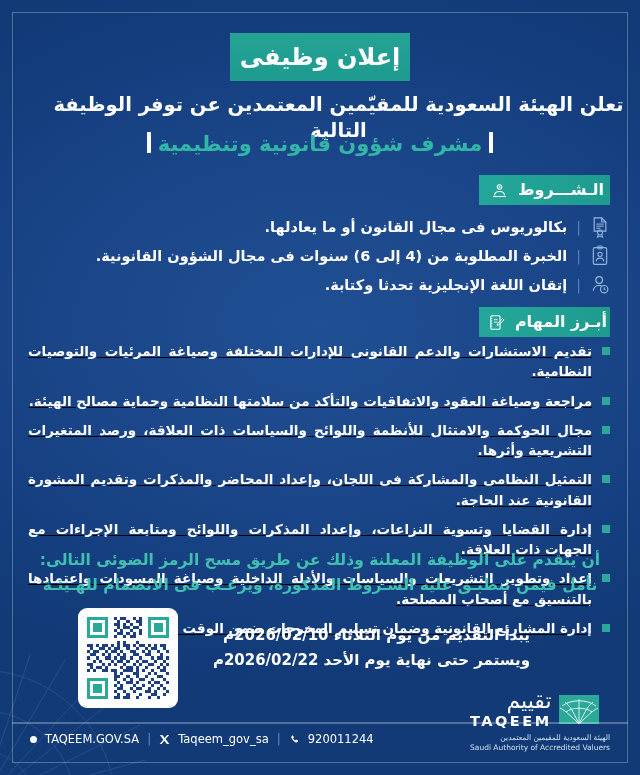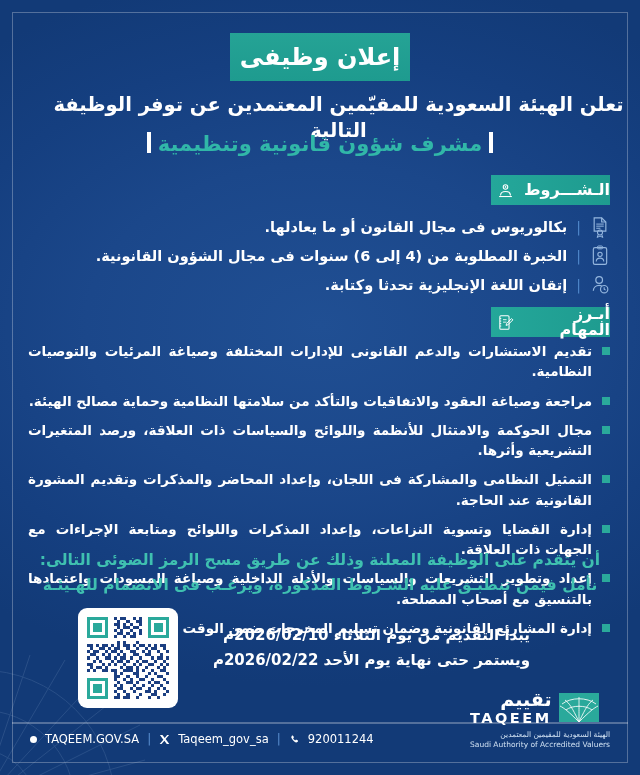--- a/index.html
+++ b/index.html
@@ -49,21 +49,21 @@
     font-size:21px;font-weight:bold;color:#31b7a8;
     display:flex;justify-content:center;gap:7px;
   }
   .job-title .bar{
     display:inline-block;width:4px;height:21px;background:#ffffff;
   }
 
   
   .sec-head{
     position:absolute;right:30px;
-    width:119px;height:30px;
+    width:131px;height:30px;
     background:linear-gradient(270deg,#1e9b8f 0%,#24a79a 100%);
     display:flex;align-items:center;justify-content:center;gap:10px;
     color:#ffffff;font-size:16px;font-weight:bold;
     padding-left:6px;box-sizing:border-box;
   }
   .sec-head .hicon{width:17px;height:17px;display:block;flex:none;}
   .sec-head .htxt{line-height:1;}
   #sec-req{top:175px;}
   #sec-task{top:307px;}
 
@@ -76,21 +76,21 @@
     gap:9px;height:29px;
   }
   .req-row .ricon{width:20px;height:22px;flex:none;opacity:.92;}
   .req-row .rsep{color:#4f86c9;font-size:14px;flex:none;}
   .req-row .rtxt{
     color:#ffffff;font-size:14.5px;font-weight:bold;white-space:nowrap;
   }
 
   
   .task-list{
-    position:absolute;right:30px;left:28px;top:341px;
+    position:absolute;right:30px;left:28px;top:341px;text-decoration:underline;
   }
   .task-row{
     display:flex;align-items:flex-start;gap:10px;
     margin-bottom:9px;
   }
   .task-row .sq{
     width:8px;height:8px;background:#2aa99b;flex:none;margin-top:6px;
   }
   .task-row .ttxt{
     color:#ffffff;font-size:13.5px;font-weight:bold;line-height:1.5;
@@ -136,21 +136,21 @@
   .contacts svg{display:block;}
 
   
   .logo{
     position:absolute;right:30px;top:690px;
     display:flex;flex-direction:column;align-items:flex-end;
   }
   .logo-top{display:flex;align-items:center;gap:7px;direction:ltr;}
   .logo-mark{width:40px;height:29px;display:block;}
   .logo-words{display:flex;flex-direction:column;align-items:flex-end;line-height:1;}
-  .logo-ar{color:#ffffff;font-size:19px;font-weight:bold;letter-spacing:1px;}
+  .logo-ar{color:#ffffff;font-size:22px;font-weight:normal;letter-spacing:1px;}
   .logo-en{color:#ffffff;font-size:14.5px;font-weight:bold;letter-spacing:2.5px;margin-top:2px;}
   .logo-sub{color:#cfe0f2;font-size:7.5px;text-align:right;margin-top:4px;line-height:1.45;}
 </style>
 </head>
 <body>
 
 <div class="poster">
 
   <div class="deco">
     <svg width="220" height="180" viewBox="0 0 220 180">

